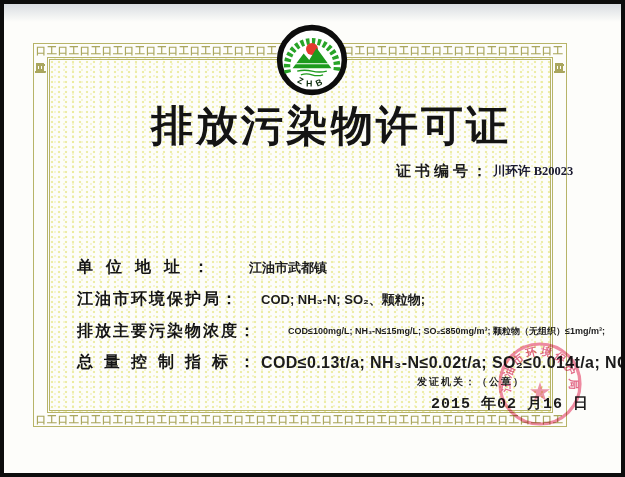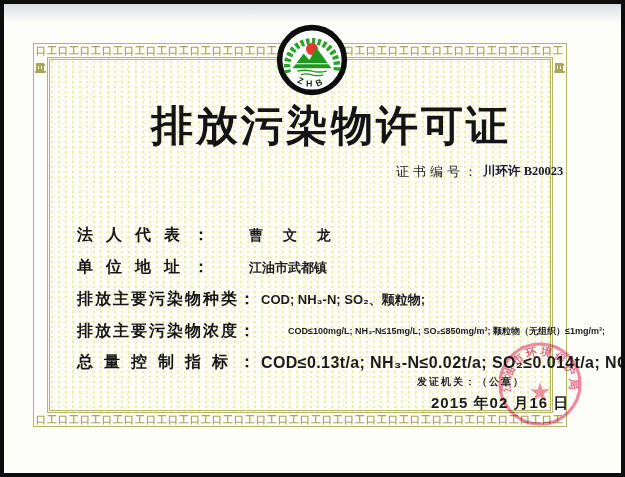--- a/index.html
+++ b/index.html
@@ -26,38 +26,38 @@
   .m-left,.m-right{top:12px;bottom:12px;width:11px;writing-mode:vertical-rl;text-orientation:upright;letter-spacing:0;}
   .m-left{left:1px;}
   .m-right{right:1px;}
   
   .logo{position:absolute;left:271px;top:19px;width:74px;height:74px;}
   
   .title{position:absolute;left:0;right:0;top:94px;text-align:center;
     font-size:42px;font-weight:700;letter-spacing:3px;color:#141414;margin-left:37px;}
   
   .certno{position:absolute;left:392px;top:158px;white-space:nowrap;}
-  .certno .lbl{font-size:13px;font-weight:400;letter-spacing:4px;margin-top:13px;}
+  .certno .lbl{font-size:15px;font-weight:700;letter-spacing:4px;margin-top:13px;}
   .certno .val{font-family:"Liberation Serif",serif;font-size:12.5px;font-weight:700;color:#1a1a30;margin-left:2px;}
   
   .row{position:absolute;left:73px;white-space:nowrap;}
   .row .lbl{display:inline-block;font-weight:700;font-size:16px;color:#161616;vertical-align:middle;}
   .w172{width:172px;letter-spacing:13px;}
   .w184{width:184px;}
   .ls2{letter-spacing:2px;}
   .ls11{letter-spacing:11px;}
   .val{font-weight:700;font-size:13px;vertical-align:middle;}
   .val-name{letter-spacing:1px;}
   .val-person{letter-spacing:8px;font-size:14px;}
   .val-small{font-size:9px;font-weight:600;letter-spacing:0;padding-left:27px;}
   .val-mono{font-size:16px;font-weight:700;letter-spacing:.4px;}
   .r1{top:188px;}.r2{top:221px;}.r3{top:253px;}.r4{top:285px;}.r5{top:317px;}.r6{top:348px;}
   
   .issuer{position:absolute;left:413px;top:371px;font-size:10px;font-weight:700;letter-spacing:2px;white-space:nowrap;}
-  .issue-date{position:absolute;left:427px;top:390px;font-family:Liberation Sans, sans-serif;
+  .issue-date{position:absolute;left:427px;top:390px;font-family:Liberation Mono, monospace;
     font-size:15px;font-weight:600;letter-spacing:1px;white-space:nowrap;}
   .validity{position:absolute;left:73px;top:391px;white-space:nowrap;}
   .validity .lbl{font-size:14px;font-weight:700;letter-spacing:6px;}
   .validity .val{font-family:"Liberation Serif",serif;font-size:14.5px;font-weight:600;letter-spacing:.5px;}
   
   .seal{position:absolute;left:486px;top:335px;width:100px;height:92px;opacity:.88;mix-blend-mode:multiply;}
   
   .footer{position:absolute;right:63px;top:437px;font-family:"DejaVu Serif","Liberation Serif",serif;
     font-style:italic;font-size:13px;letter-spacing:3px;color:#76856e;}
 </style>
@@ -88,28 +88,25 @@
       <textPath href="#zhb-arc" startOffset="50%" text-anchor="middle">ZHB</textPath>
     </text>
   </svg>
 
   <div class="title">排放污染物许可证</div>
 
   <div class="certno">
     <span class="lbl">证书编号：</span><span class="val">川环许 B20023</span>
   </div>
 
-  <div class="row r2">
-    <span class="lbl w172">法人代表：</span><span class="val val-person">曹 文 龙</span>
-  </div>
   <div class="row r3">
     <span class="lbl w172">单位地址：</span><span class="val">江油市武都镇</span>
   </div>
   <div class="row r4">
-    <span class="lbl w184 ls2">排放主要污染物种类：</span><span class="val">COD; NH₃-N; SO₂、颗粒物;</span>
+    <span class="lbl w184 ls2">江油市环境保护局：</span><span class="val">COD; NH₃-N; SO₂、颗粒物;</span>
   </div>
   <div class="row r5">
     <span class="lbl w184 ls2">排放主要污染物浓度：</span><span class="val val-small">COD≤100mg/L; NH₃-N≤15mg/L; SO₂≤850mg/m³; 颗粒物（无组织）≤1mg/m³;</span>
   </div>
   <div class="row r6">
     <span class="lbl w184 ls11">总量控制指标：</span><span class="val val-mono">COD≤0.13t/a; NH₃-N≤0.02t/a; SO₂≤0.014t/a; NOx≤0.65t/a;</span>
   </div>
 
   <div class="issuer">
     <span>发证机关：</span><span>（公章）</span>

